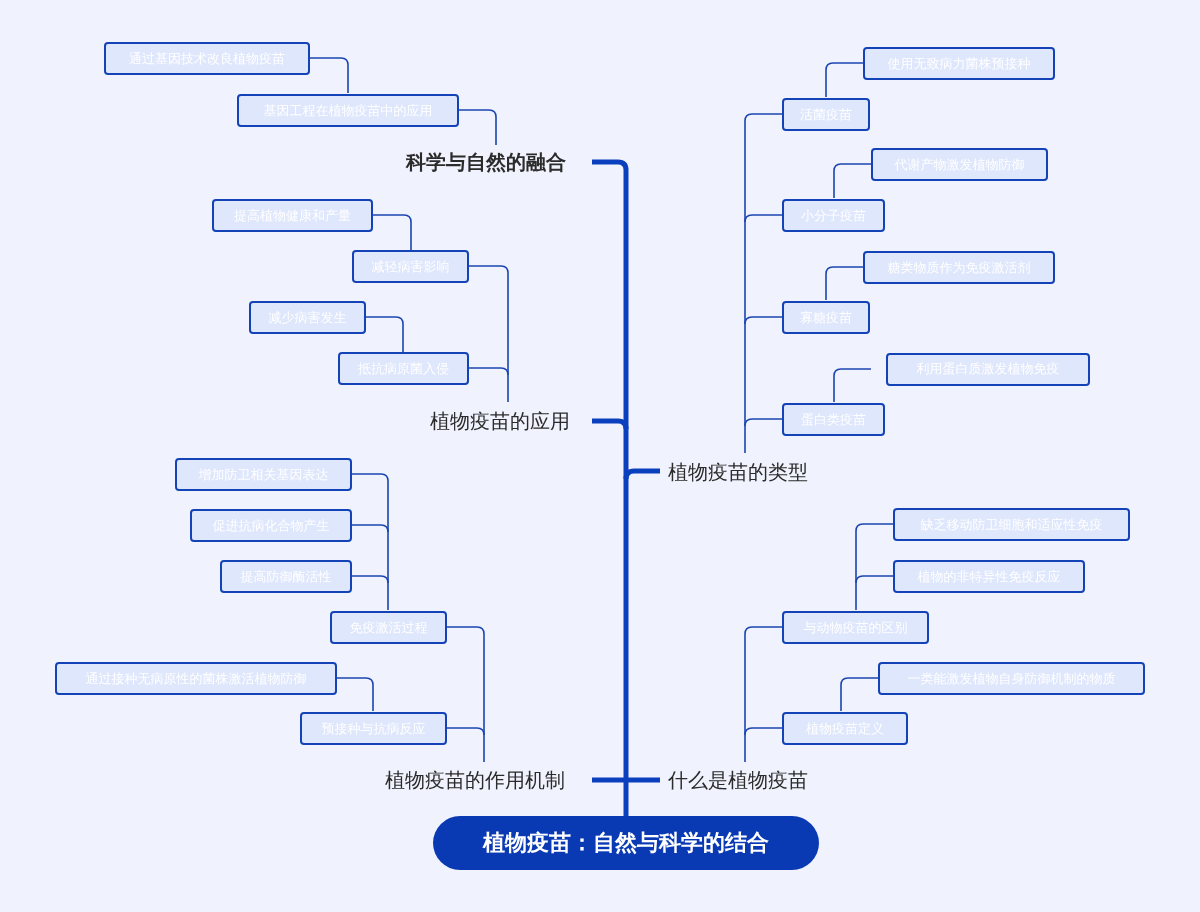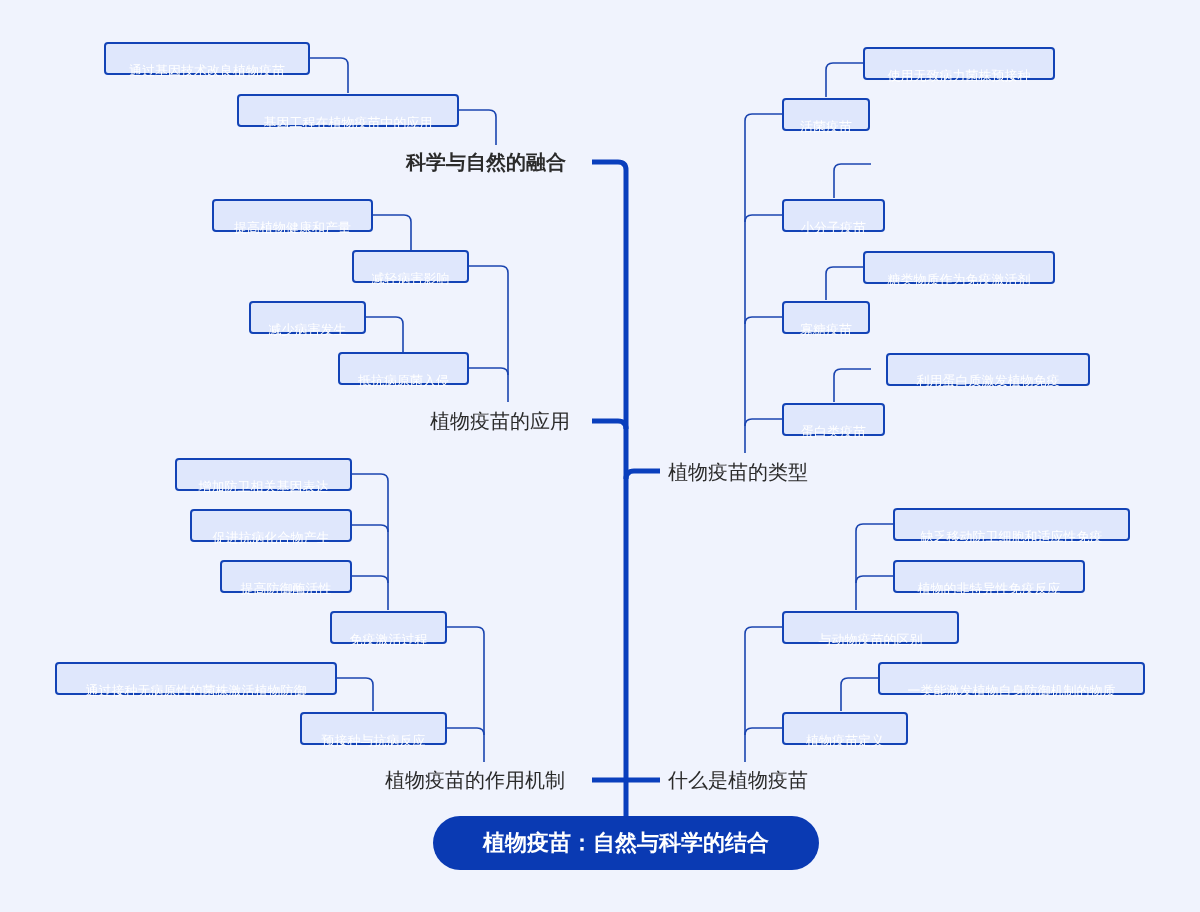--- a/index.html
+++ b/index.html
@@ -9,21 +9,21 @@
     font-family: "DejaVu Sans", "Liberation Sans", sans-serif;
   }
   #canvas { position: absolute; left: 0; top: 0; width: 1200px; height: 912px; }
   svg.lines { position: absolute; left: 0; top: 0; }
   .node {
     position: absolute; box-sizing: border-box;
     height: 33px; line-height: 29px;
     border: 2.5px solid #1343b6; border-radius: 4px;
     background: #dfe7fc;
     color: #ffffff; font-size: 13px; text-align: center;
-    white-space: nowrap; padding: 12px 10px;
+    white-space: nowrap; padding: 0 10px;
   }
   .branch {
     position: absolute; font-size: 20px; color: #2b2b2b;
     white-space: nowrap; line-height: 26px;
   }
   .root {
     position: absolute; left: 433px; top: 816px; width: 386px; height: 54px;
     background: #0a3ab3; border-radius: 27px; color: #ffffff;
     font-size: 22px; font-weight: bold; text-align: center; line-height: 54px;
   }
@@ -89,26 +89,27 @@
   <div class="node" style="left:175px;top:458px;width:177px;">增加防卫相关基因表达</div>
   <div class="node" style="left:190px;top:509px;width:162px;">促进抗病化合物产生</div>
   <div class="node" style="left:220px;top:560px;width:132px;">提高防御酶活性</div>
   <div class="node" style="left:300px;top:712px;width:147px;">预接种与抗病反应</div>
   <div class="node" style="left:55px;top:662px;width:282px;">通过接种无病原性的菌株激活植物防御</div>
 
   <div class="branch" style="left:668px;top:459px;">植物疫苗的类型</div>
   <div class="node" style="left:782px;top:98px;width:88px;">活菌疫苗</div>
   <div class="node" style="left:863px;top:47px;width:192px;">使用无致病力菌株预接种</div>
   <div class="node" style="left:782px;top:199px;width:103px;">小分子疫苗</div>
+  <div class="node" style="left:871px;top:148px;width:177px;">代谢产物激发植物防御</div>
   <div class="node" style="left:782px;top:301px;width:88px;">寡糖疫苗</div>
   <div class="node" style="left:863px;top:251px;width:192px;">糖类物质作为免疫激活剂</div>
   <div class="node" style="left:782px;top:403px;width:103px;">蛋白类疫苗</div>
   <div class="node" style="left:886px;top:353px;width:204px;font-family:Liberation Mono, monospace;">利用蛋白质激发植物免疫</div>
 
   <div class="branch" style="left:668px;top:767px;">什么是植物疫苗</div>
-  <div class="node" style="left:782px;top:611px;width:177px;">与动物疫苗的区别</div>
+  <div class="node" style="left:782px;top:611px;width:147px;">与动物疫苗的区别</div>
   <div class="node" style="left:893px;top:508px;width:237px;">缺乏移动防卫细胞和适应性免疫</div>
   <div class="node" style="left:893px;top:560px;width:192px;">植物的非特异性免疫反应</div>
   <div class="node" style="left:782px;top:712px;width:126px;">植物疫苗定义</div>
   <div class="node" style="left:878px;top:662px;width:267px;">一类能激发植物自身防御机制的物质</div>
 
   <div class="root">植物疫苗：自然与科学的结合</div>
 </div>
 
 </body></html>

